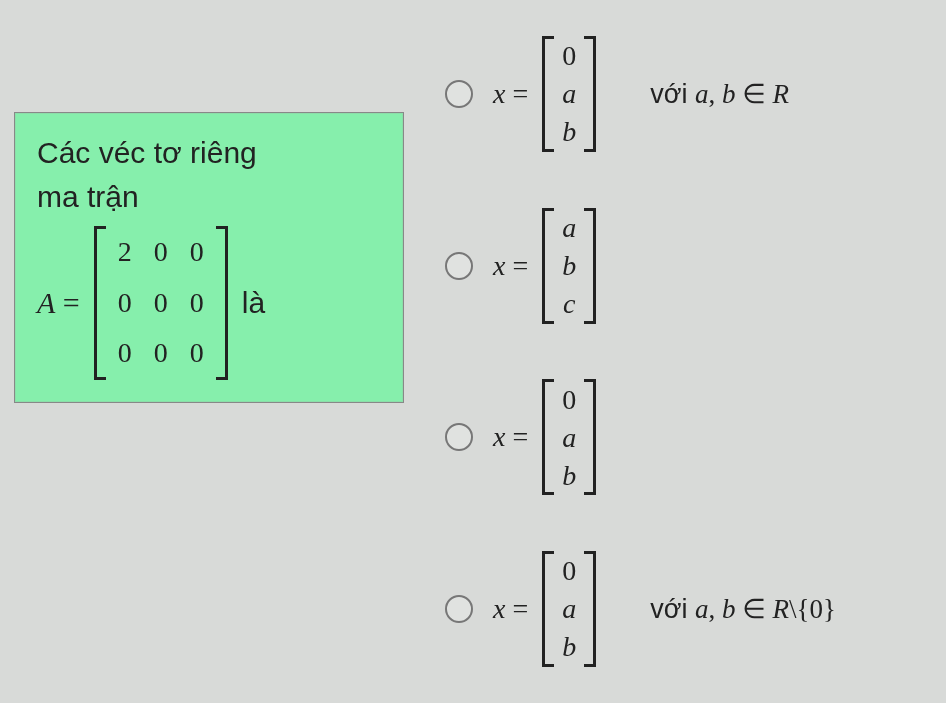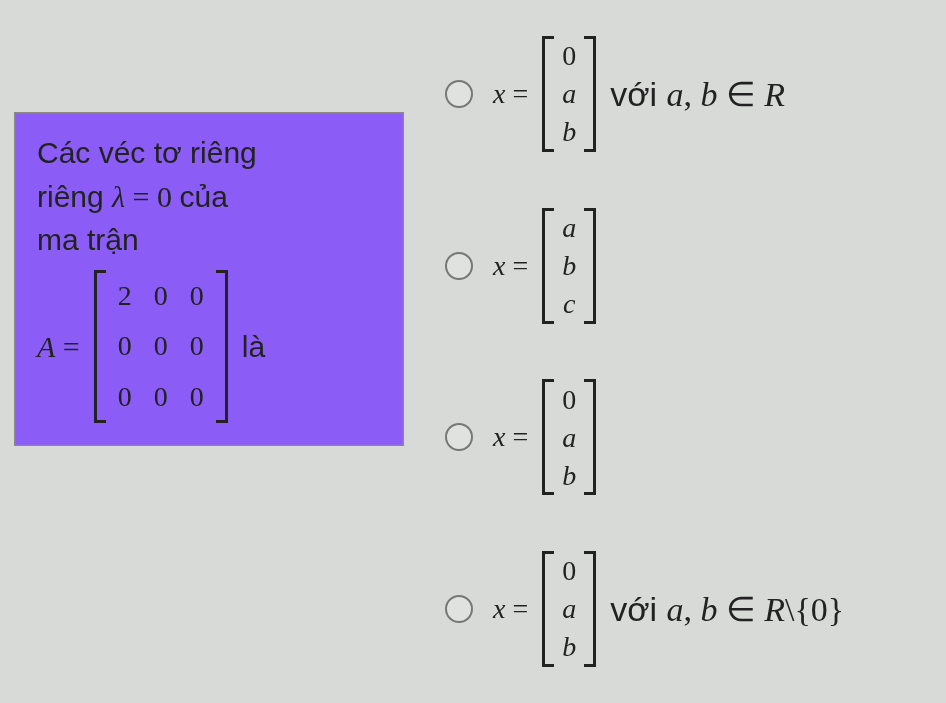--- a/index.html
+++ b/index.html
@@ -15,21 +15,21 @@
       display: flex;
       width: 100%;
       height: 100%;
     }
     .question-panel {
       position: absolute;
       left: 14px;
       top: 112px;
       width: 390px;
       border: 1px solid #888;
-      background: #8b5cf6;
+      background: #86efac;
       padding: 18px 22px 22px 22px;
       box-shadow: inset 0 0 0 1px rgba(160,160,160,0.2);
     }
     .question-text {
       font-size: 30px;
       color: #222;
       line-height: 1.45;
       font-weight: 400;
     }
     .matrix-line {
@@ -151,40 +151,38 @@
     .col-item {
       font-size: 28px;
       font-family: Georgia, 'Times New Roman', serif;
       font-style: italic;
       line-height: 1.2;
       height: 32px;
       display:flex;align-items:center;justify-content:center;
     }
     .col-item.num { font-style: normal; }
     .cond {
-      font-size: 34px;
-      font-family: Georgia, 'Times New Roman', serif;
+      font-size: 27px;
+      font-family: Georgia, 'Times New Roman', serif;
+      margin-left: 40px;
     }
     .cond .lbl {
       font-family: 'Segoe UI', Arial, sans-serif;
       font-style: normal;
     }
     sup { font-size: 0.65em; vertical-align: super; }
   </style>
 </head>
 <body>
 
 <div class="content">
 
   <div class="question-panel">
     <div class="question-text">
       <div>Các véc tơ riêng</div>
-      <div>
-        <span>riêng </span><span class="italic">λ</span><span class="serif"> = 0 </span><span>của</span>
-      </div>
       <div>ma trận</div>
       <div class="matrix-line">
         <span><span class="italic">A</span><span class="serif"> = </span></span>
         <span class="bracket-matrix">
           <span class="bracket-left">
               <span class="bl-bot"></span>
             </span>
           <span class="matrix-grid">
             <span class="cell">2</span>
             <span class="cell">0</span>

